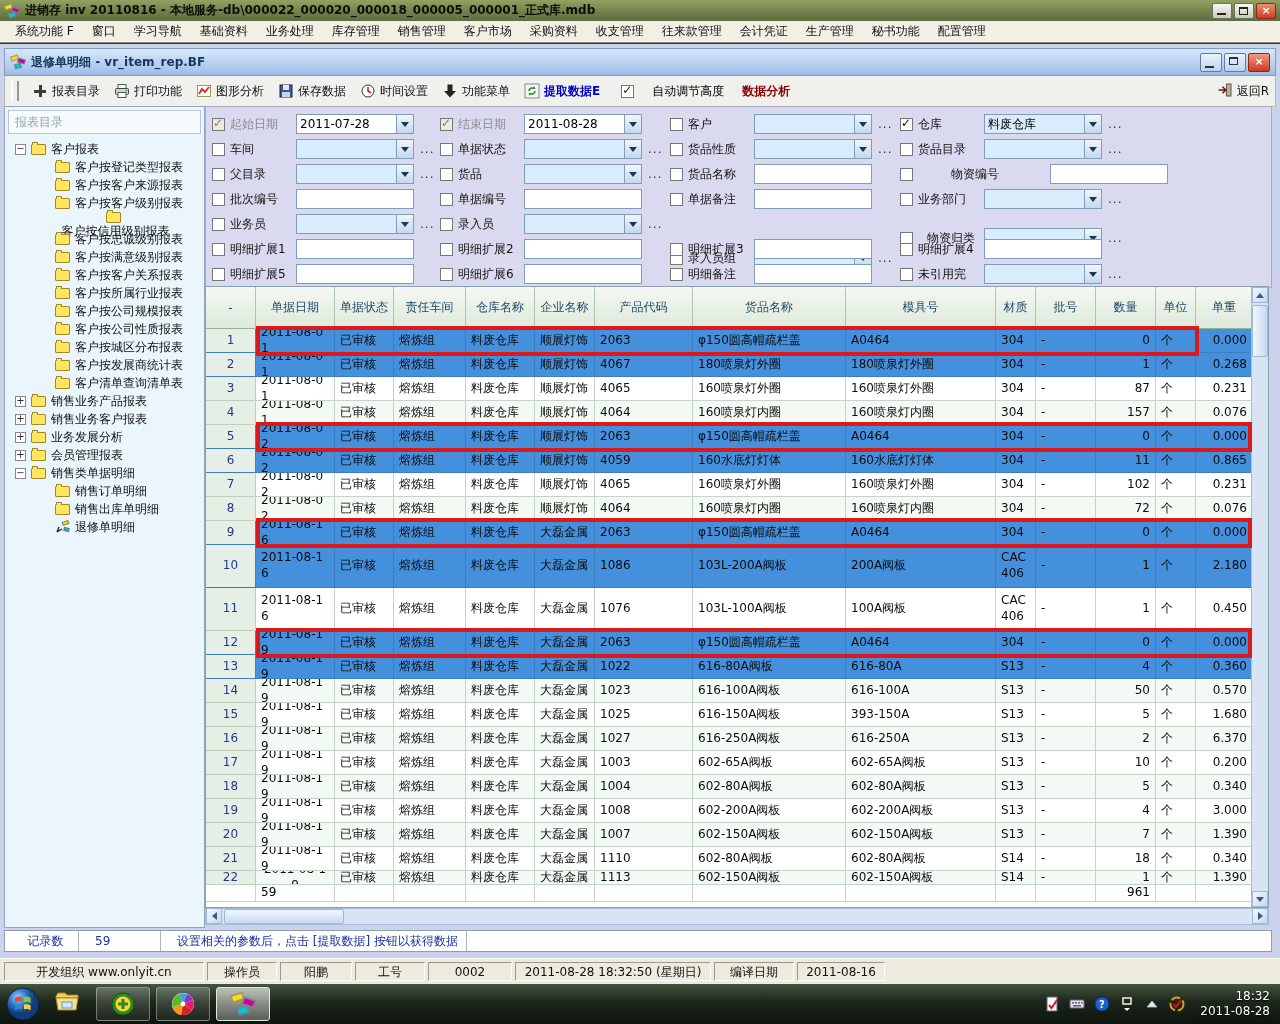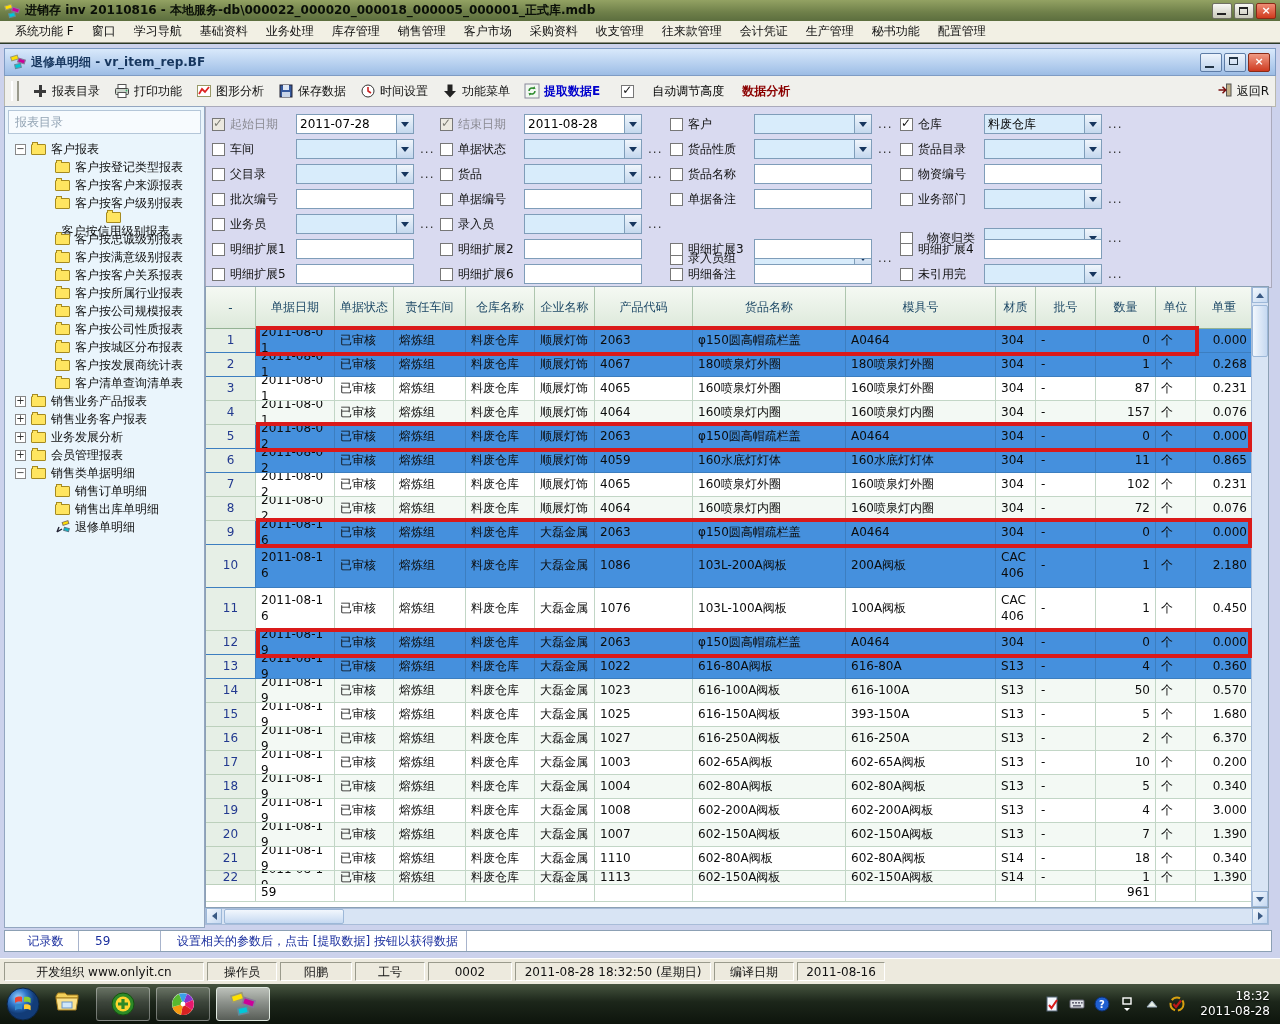--- a/index.html
+++ b/index.html
@@ -74,21 +74,21 @@
 
   
   #tablewrap{position:absolute;left:205px;top:242px;width:1064px;height:622px;background:#fff;border:1px solid #8ca0b4;box-sizing:border-box;overflow:hidden;}
   #tgrid{position:absolute;left:0;top:0;width:1047px;}
   .thead{display:flex;height:42px;}
   .th{background:linear-gradient(180deg,#f5f9f3,#dde9db);border-right:1px solid #aec6ae;border-bottom:1px solid #94b294;box-sizing:border-box;color:#1d4866;display:flex;align-items:center;justify-content:center;text-align:center;}
   .trow{display:flex;height:24px;position:relative;background:#fff;}
   .trow.alt{background:#f3f9f4;}
   .trow.hl{background:#4590dd;}
   .trow.tall{height:43px;}
-  .trow.partial{height:14px;overflow:hidden;}
+  .trow.partial{height:14px;overflow:hidden;text-align:center;}
   .td{border-right:1px solid #c2d6c6;border-bottom:1px solid #c2d6c6;box-sizing:border-box;padding:0 5px;display:flex;align-items:center;overflow:hidden;color:#0c0c0c;word-break:break-all;line-height:1.3;}
   .trow.hl .td{border-color:#3c7ec0;}
   .td.num{background:#e6efe6;color:#22398f;justify-content:center;border-color:#bcd0bc;}
   .td.r{justify-content:flex-end;}
   .redbox{position:absolute;left:50px;right:1px;top:-3px;bottom:-3px;border:4px solid #da1a1a;z-index:4;pointer-events:none;}
   .redbox.short{right:54px;}
   .trow.sum{height:17px;background:#fff;}
   .trow.sum .td{background:#fff;color:#000;border-color:#c2d6c6;}
 
   
@@ -359,21 +359,21 @@
           </div>
           <span class="dots">...</span>
         </div>
         <div class="fgroup" style="left: 464px; top: 56px;">
           <span class="cb"></span>
           <span class="flabel">货品名称</span>
           <div class="tinput">
             <span class="cval"></span>
           </div>
         </div>
-        <div class="fgroup" style="left: 694px; top: 56px;">
+        <div class="fgroup" style="left: 694px; top: 56px; gap: 33px;">
           <span class="cb"></span>
           <span class="flabel">物资编号</span>
           <div class="tinput">
             <span class="cval"></span>
           </div>
         </div>
         <div class="fgroup" style="left: 6px; top: 81px;">
           <span class="cb"></span>
           <span class="flabel">批次编号</span>
           <div class="tinput">

